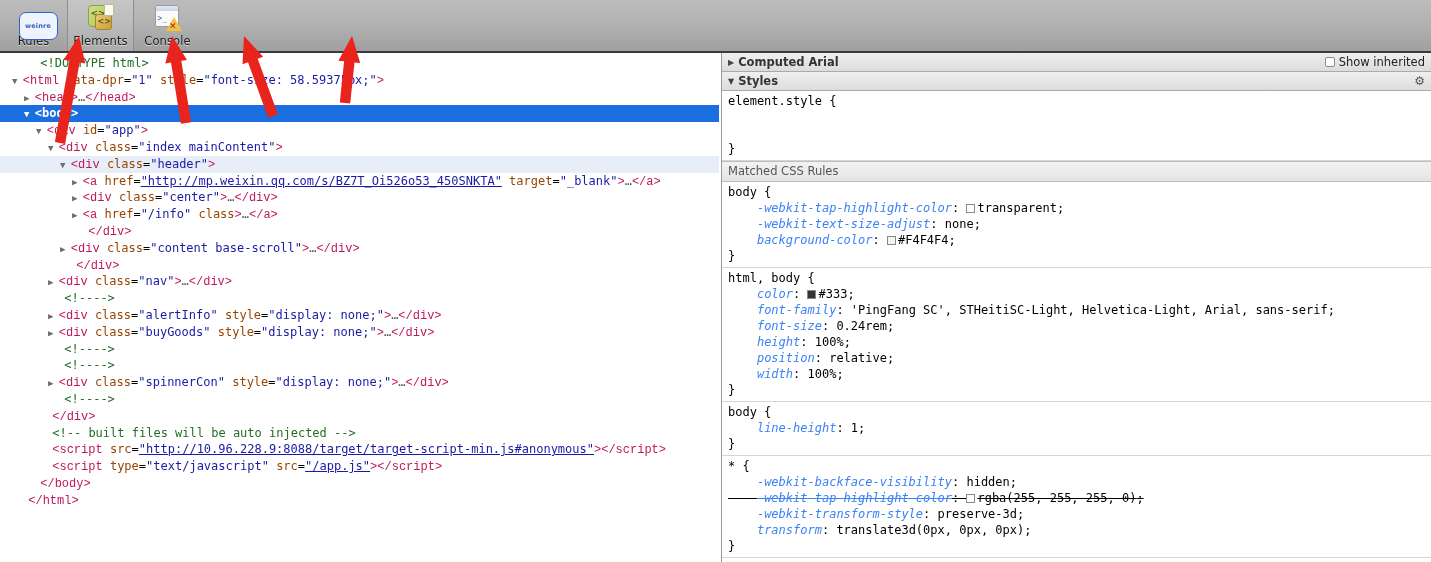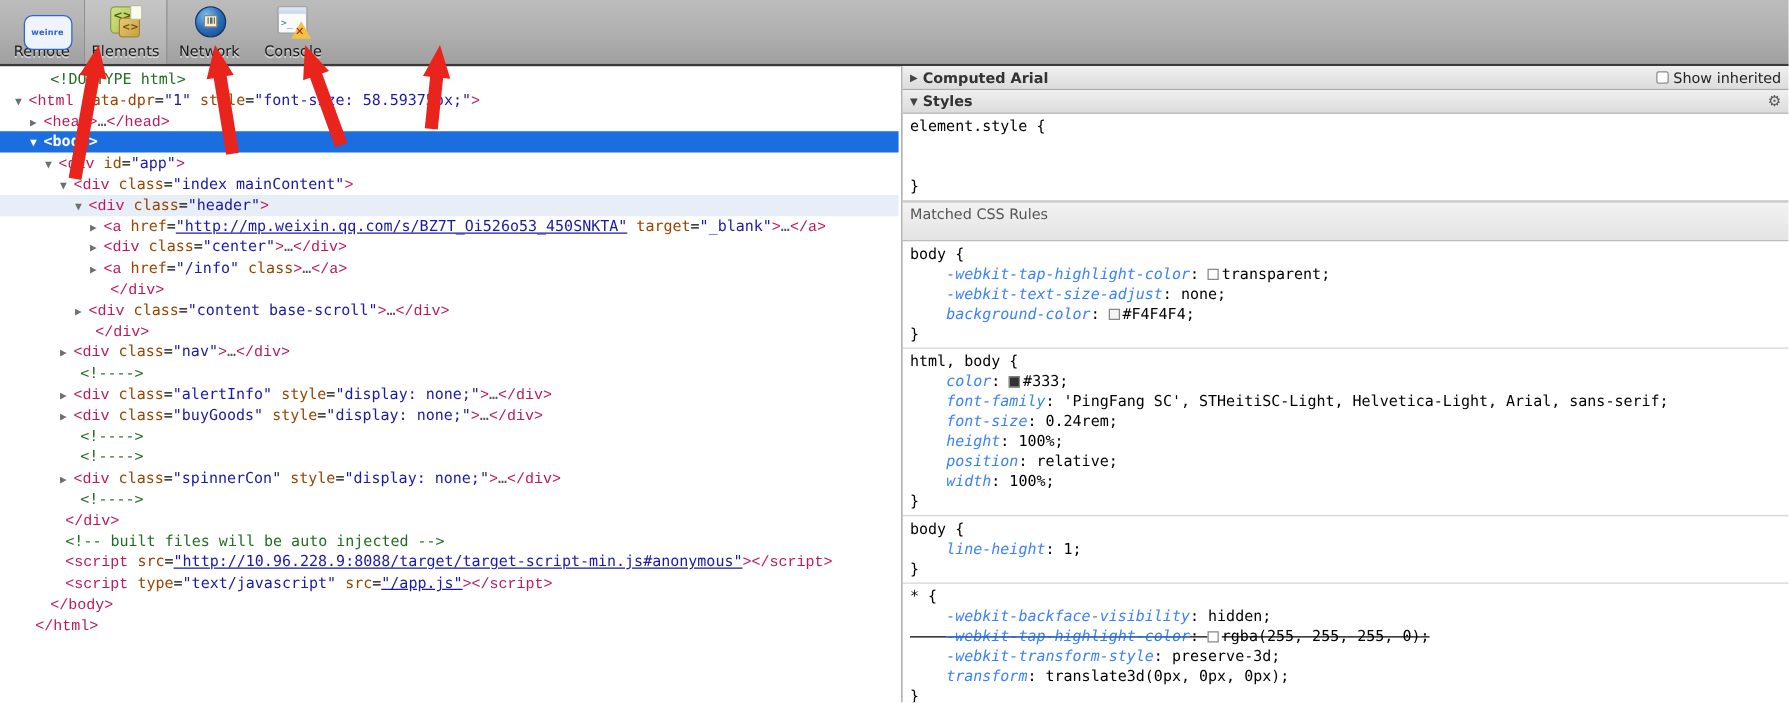--- a/index.html
+++ b/index.html
@@ -163,21 +163,21 @@
   .gear{font-size:12px;color:#555;}
 
   .rulearea{
     font-family:"DejaVu Sans Mono",monospace;font-size:12px;line-height:16px;
     color:#000;white-space:pre;
   }
   .subhead{
     background:linear-gradient(to bottom,#f2f2f2,#e4e4e4);
     border-top:1px solid #bdbdbd;border-bottom:1px solid #bdbdbd;
     font-family:"DejaVu Sans",sans-serif;font-size:11.5px;color:#555;
-    padding:1px 6px;height:32px;
+    padding:1px 6px;height:21px;
   }
   .rule{ padding:2px 6px 3px 6px; border-bottom:1px solid #d5d5d5; }
   .sel-txt{color:#000;}
   .prop{color:#3b82f6;font-style:italic;}
   .pval{color:#000;}
   .sw{
     display:inline-block;width:9px;height:9px;border:1px solid #888;
     vertical-align:-1px;margin-right:2px;
   }
   .strike{ text-decoration:line-through; }
@@ -192,46 +192,35 @@
 <div class="app">
 
   <div class="toolbar">
 
     <div class="tab">
       <div class="ico">
         <div class="weinre">
             <span>weinre</span>
           </div>
       </div>
-      <div class="lbl">Remote</div>
+      <div class="lbl">Rules</div>
     </div>
 
     <div class="tab selected">
       <div class="ico ico-elements">
         <div class="sq"></div>
           <div class="t1">&lt;&gt;</div>
         <div class="sq2"></div>
           <div class="t2">&lt;&gt;</div>
         <div class="fold"></div>
       </div>
       <div class="lbl">Elements</div>
     </div>
 
 
-    <div class="tab">
-      <div class="ico ico-net">
-        <div class="globe"></div>
-        <div class="plug">
-            <i></i>
-            <i></i>
-            <i></i>
-          </div>
-      </div>
-      <div class="lbl">Network</div>
-    </div>
 
 
     <div class="tab">
       <div class="ico ico-con">
         <div class="win"></div>
           <div class="winbar"></div>
         <div class="prompt">&gt;_</div>
         <div class="warn"></div>
           <div class="warn-x">✕</div>
       </div>

